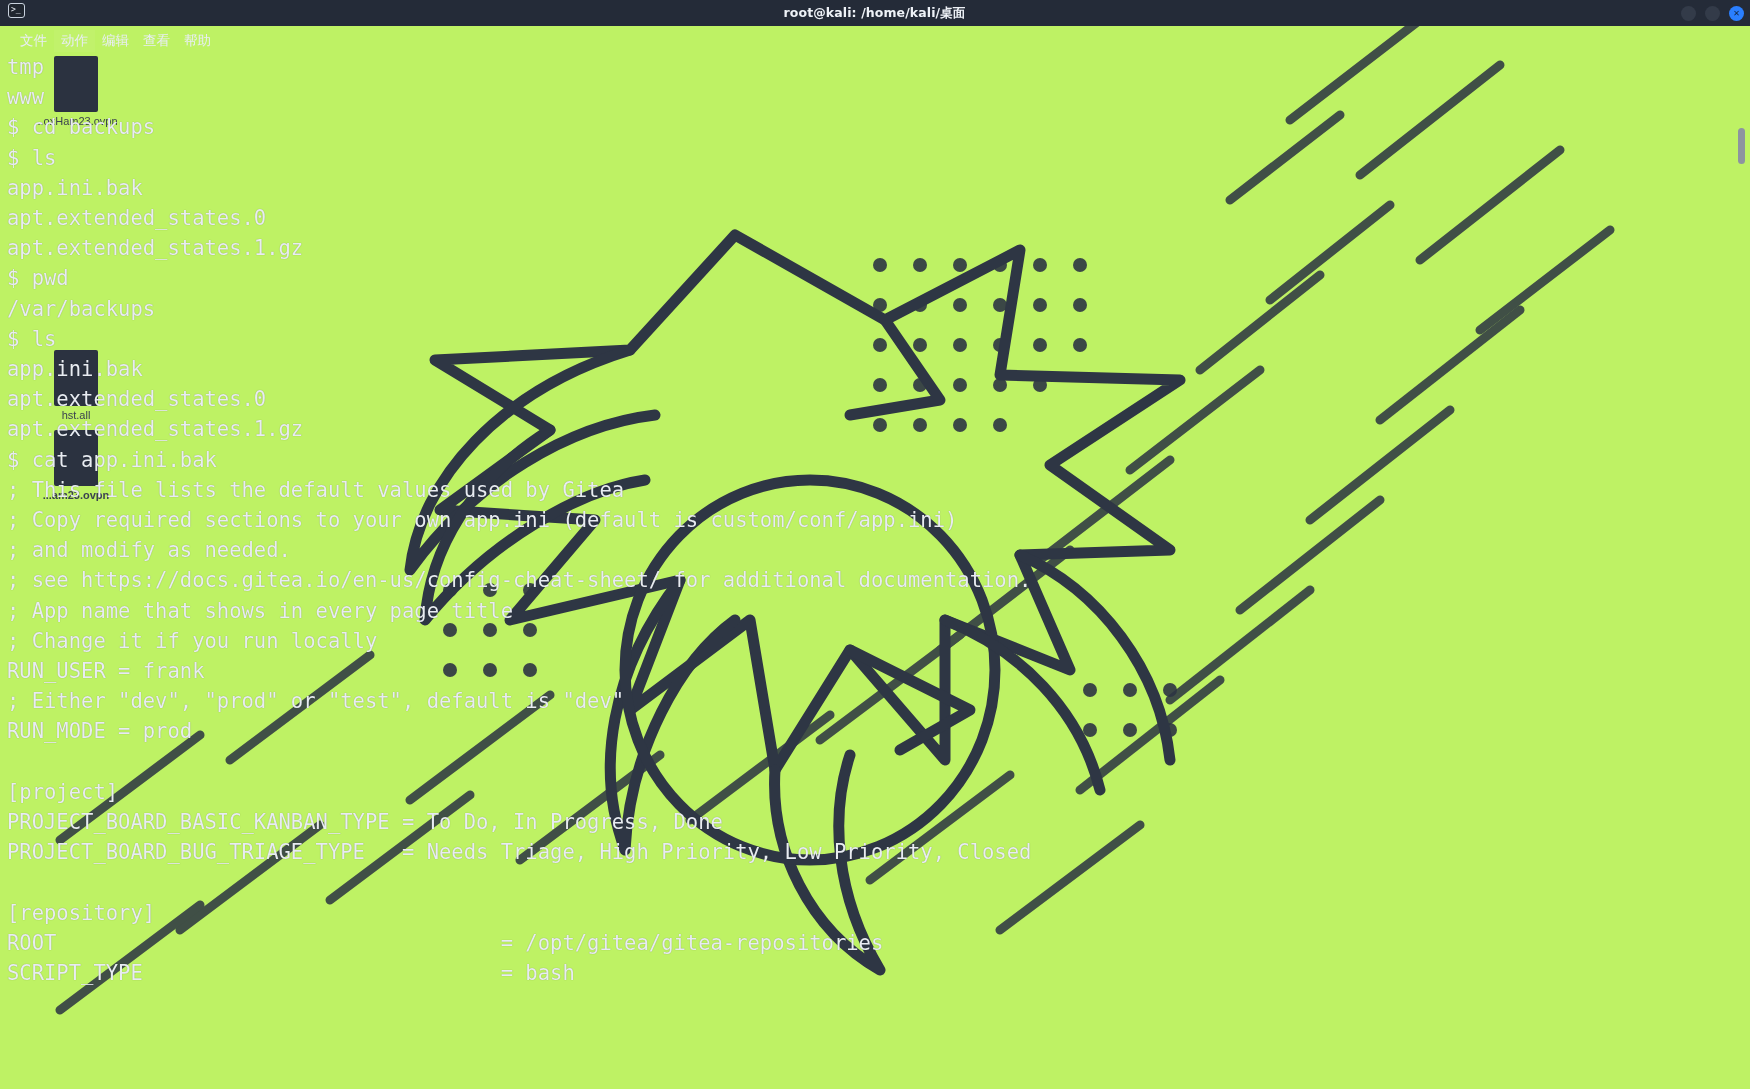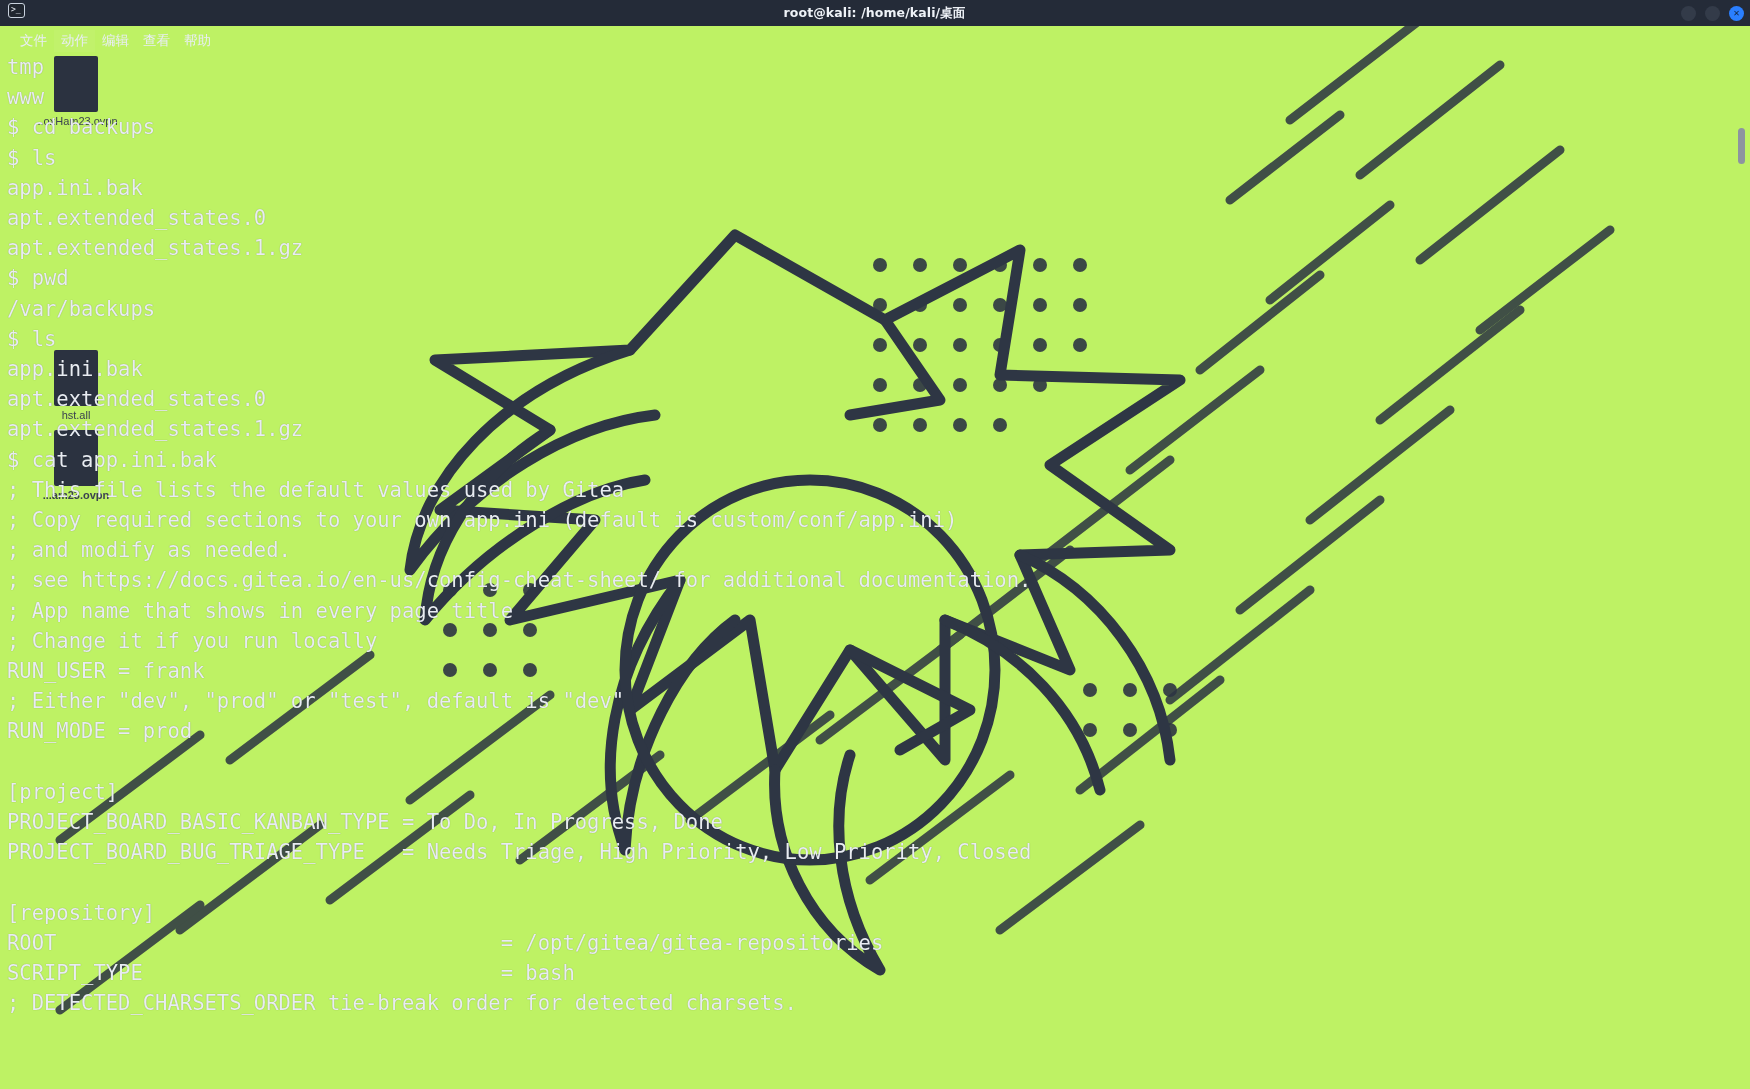--- a/index.html
+++ b/index.html
@@ -324,20 +324,19 @@
       <div class="term-line">; Either "dev", "prod" or "test", default is "dev"</div>
       <div class="term-line">RUN_MODE = prod</div>
       <div class="term-line">&nbsp;</div>
       <div class="term-line">[project]</div>
       <div class="term-line">PROJECT_BOARD_BASIC_KANBAN_TYPE = To Do, In Progress, Done</div>
       <div class="term-line">PROJECT_BOARD_BUG_TRIAGE_TYPE   = Needs Triage, High Priority, Low Priority, Closed</div>
       <div class="term-line">&nbsp;</div>
       <div class="term-line">[repository]</div>
       <div class="term-line">ROOT                                    = /opt/gitea/gitea-repositories</div>
       <div class="term-line">SCRIPT_TYPE                             = bash</div>
-      <div class="term-line">; DETECTED_CHARSETS_ORDER tie-break order for detected charsets.</div>
     </div>
 
   <div class="scrollbar">
     <div class="scroll-thumb"></div>
   </div>
 
 </div>
 
 </body></html>

